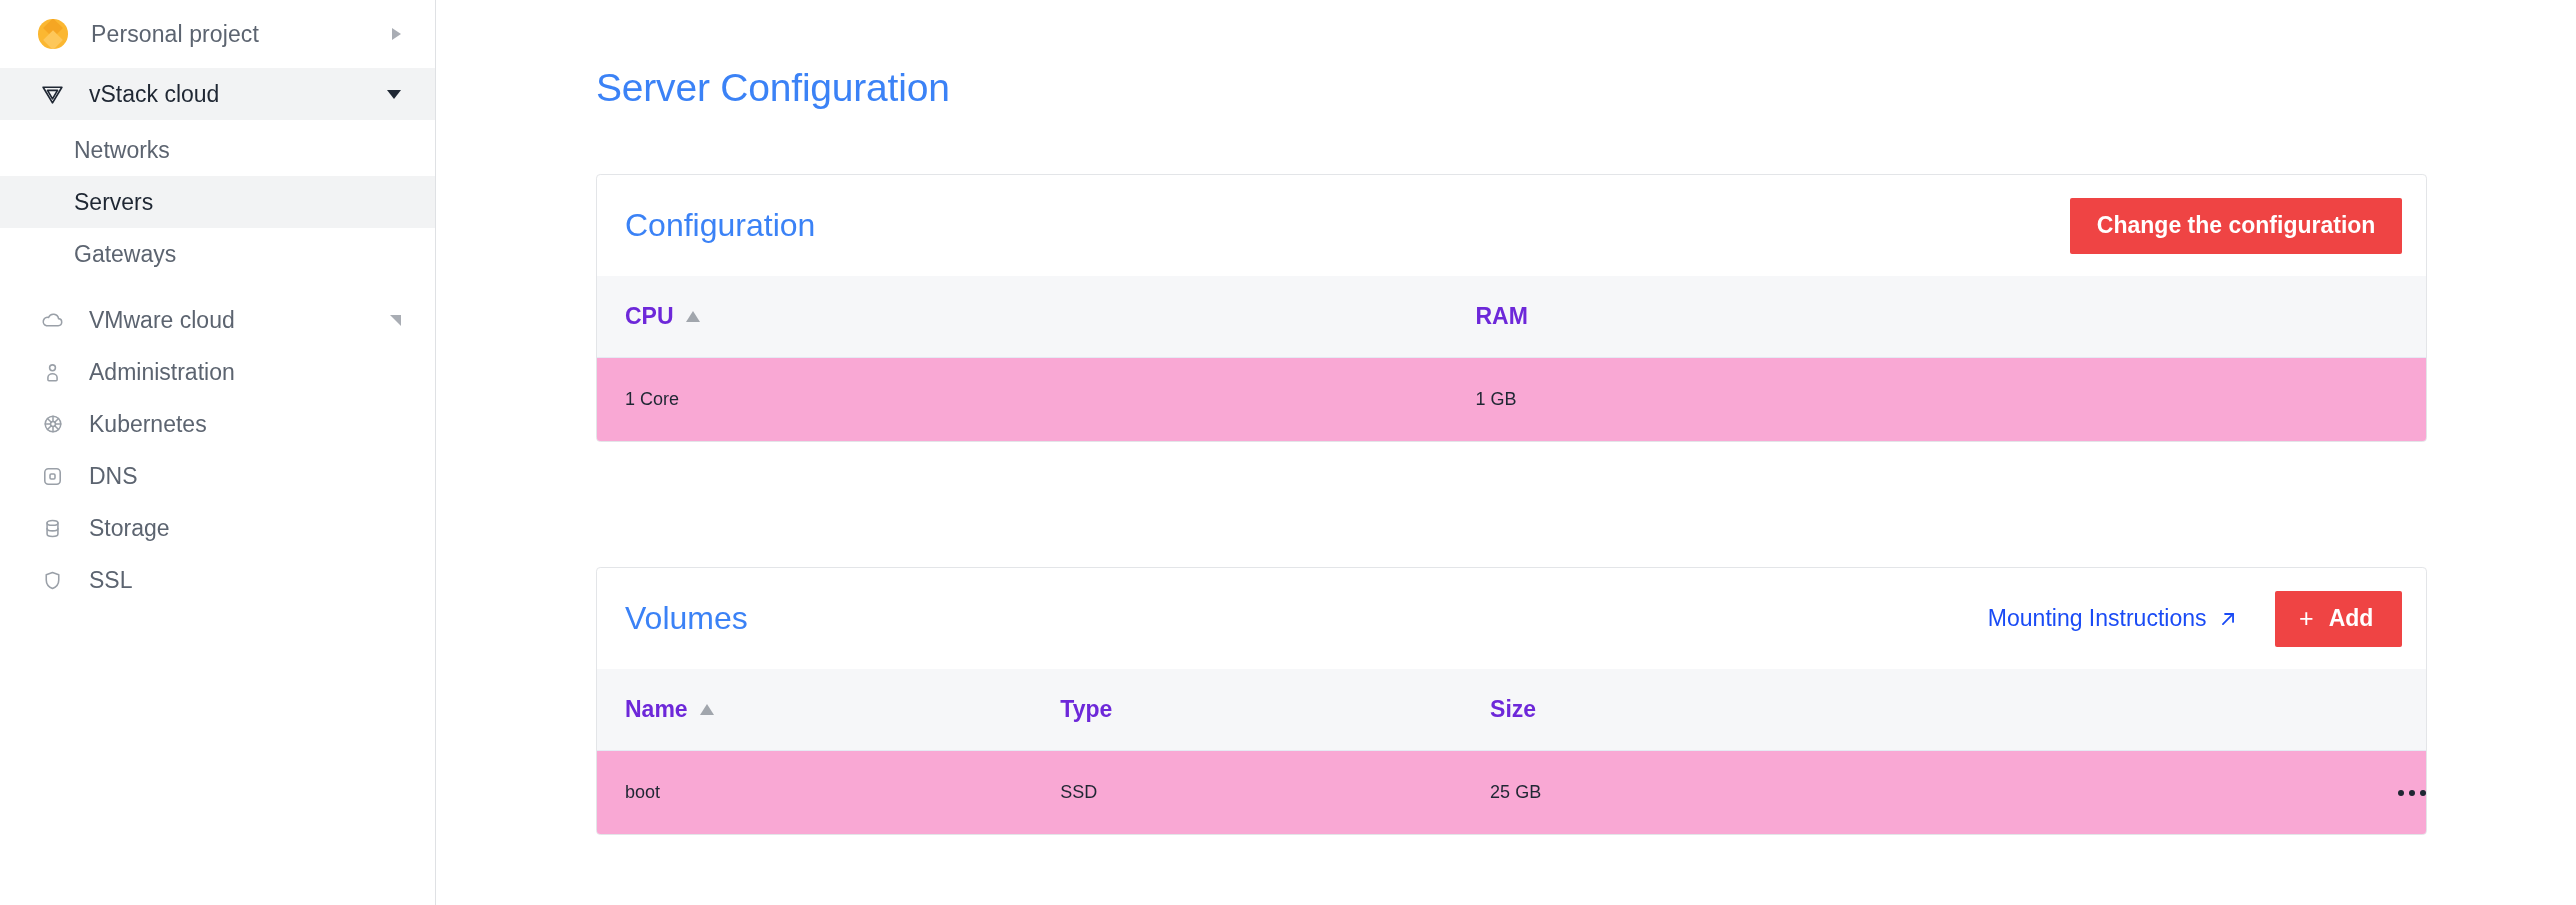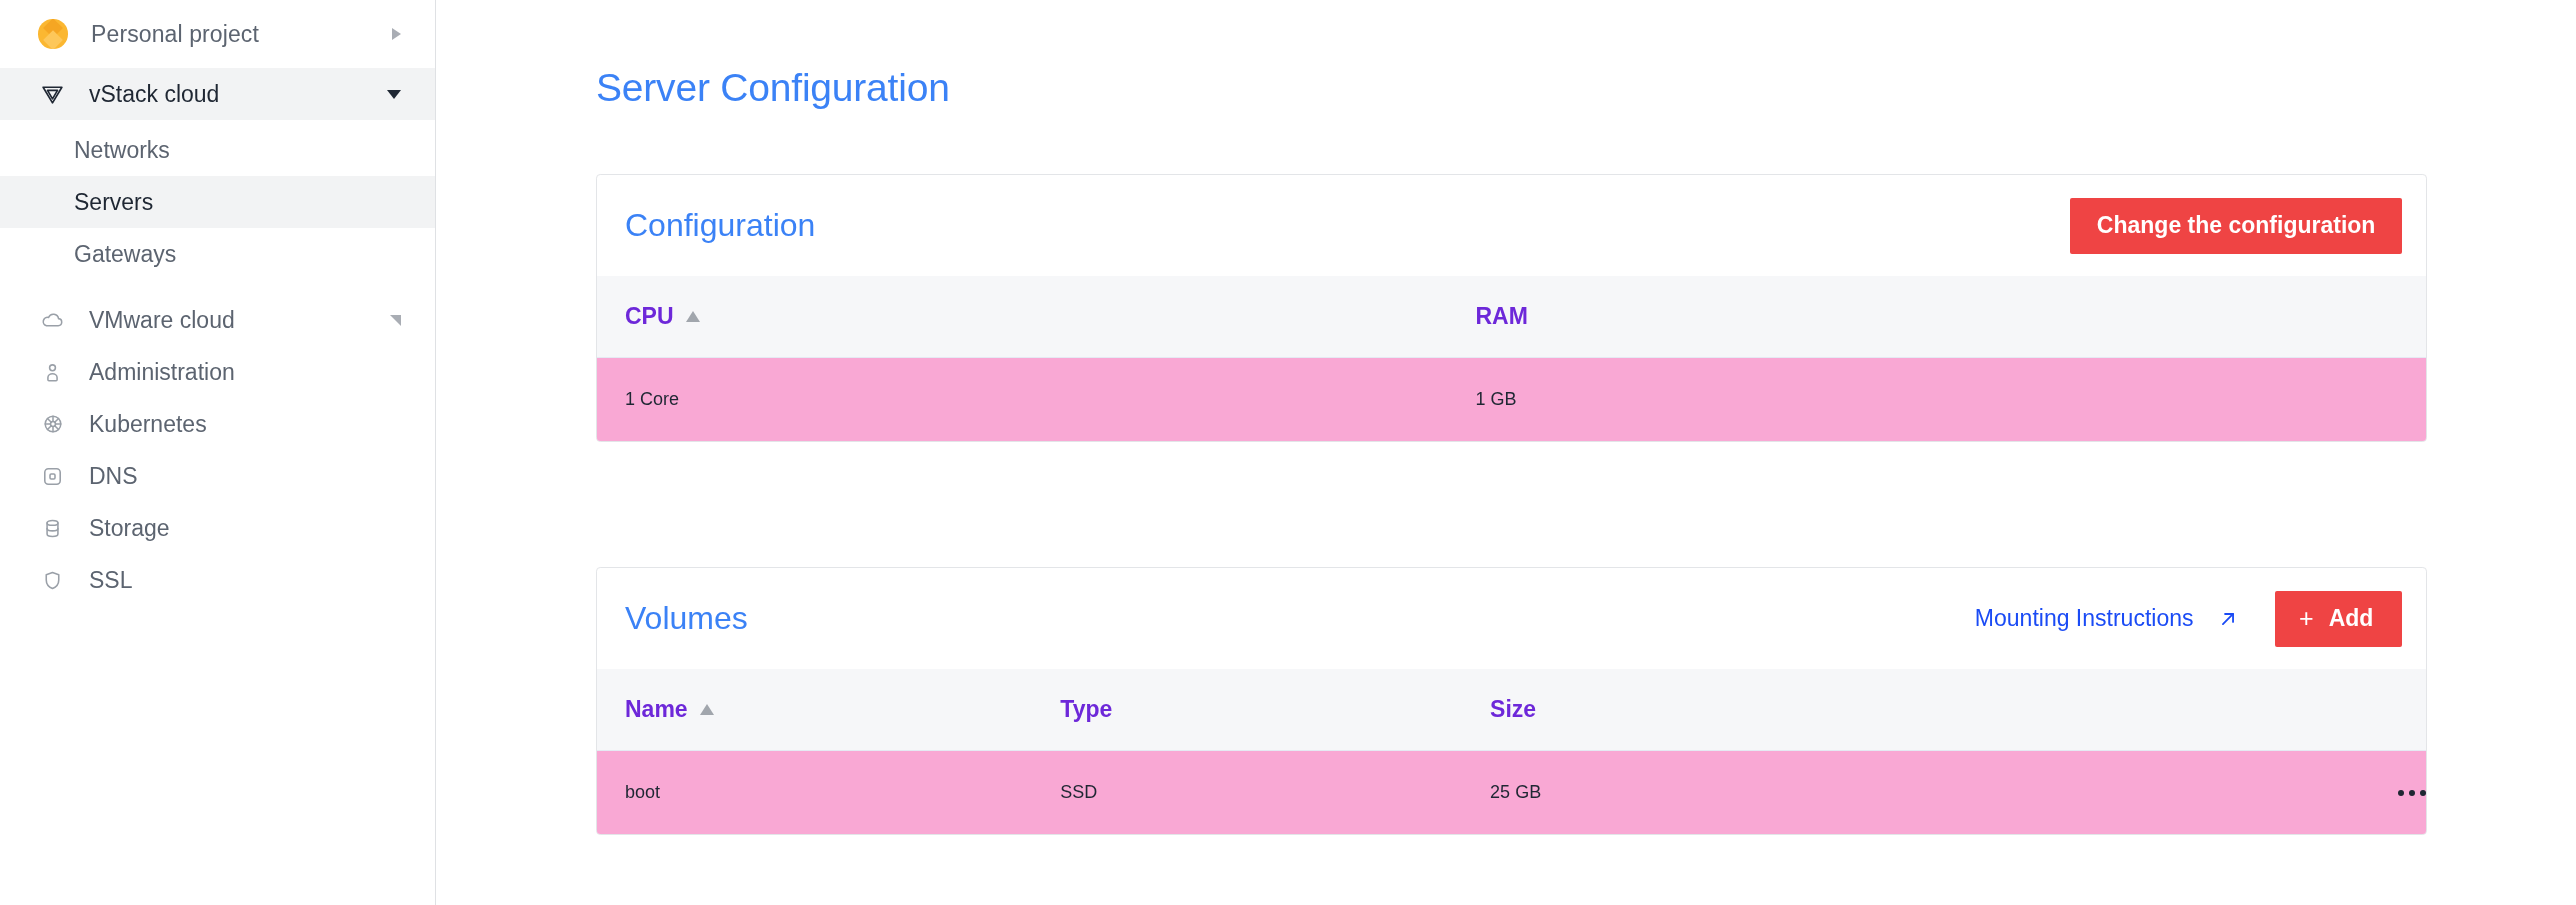--- a/index.html
+++ b/index.html
@@ -181,21 +181,21 @@
     font-weight: 400;
     line-height: 1;
     display: inline-block;
   }
   .link-ext {
     color: #1a4bf5;
     font-size: 23px;
     text-decoration: none;
     display: flex;
     align-items: center;
-    gap: 24px;
+    gap: 11px;
     cursor: pointer;
     white-space: nowrap;
   }
   .ext-arrow { display: inline-flex; }
 
   .tbl { width: 100%; border-collapse: collapse; table-layout: fixed; }
   .tbl thead tr { background: #f6f7f9; }
   .tbl th {
     text-align: center;
     font-size: 23px;

